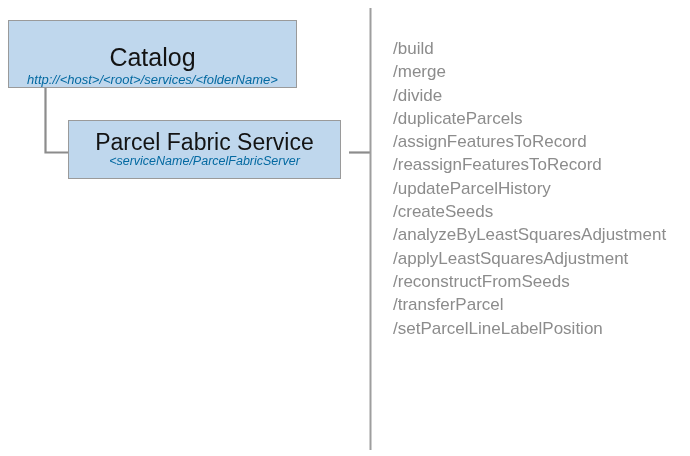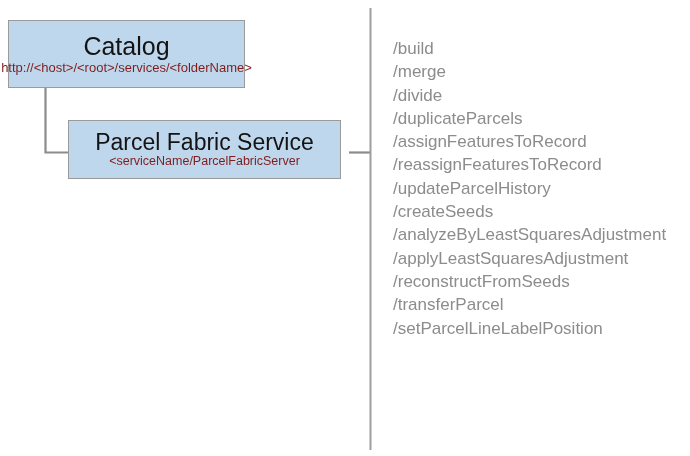--- a/index.html
+++ b/index.html
@@ -42,45 +42,47 @@
     box-sizing: border-box;
     display: flex;
     flex-direction: column;
     align-items: center;
     justify-content: center;
   }
 
   #catalog-node {
     left: 8px;
     top: 20px;
-    width: 237px;
+    width: 289px;
     height: 68px;
+    justify-content: flex-end;
   }
 
   #parcel-fabric-service-node {
     left: 68px;
     top: 120px;
     width: 273px;
     height: 59px;
   }
 
   .node-title {
     color: #131313;
     font-weight: 400;
     line-height: 1.05;
     white-space: nowrap;
   }
   #catalog-node .node-title { font-size: 25px; margin-bottom: 2px; }
   #parcel-fabric-service-node .node-title { font-size: 23px; margin-bottom: 1px; }
 
   .node-subtitle {
-    color: #7f1d1d;
+    color: #0369a1;
     font-size: 13px;
     line-height: 1.1;
     white-space: nowrap;
+    font-style: italic;
   }
   #parcel-fabric-service-node .node-subtitle { font-size: 12.5px; }
 
   
   #operations-list {
     position: absolute;
     left: 379px;
     top: 23px;
     width: 310px;
     margin: 14px;

